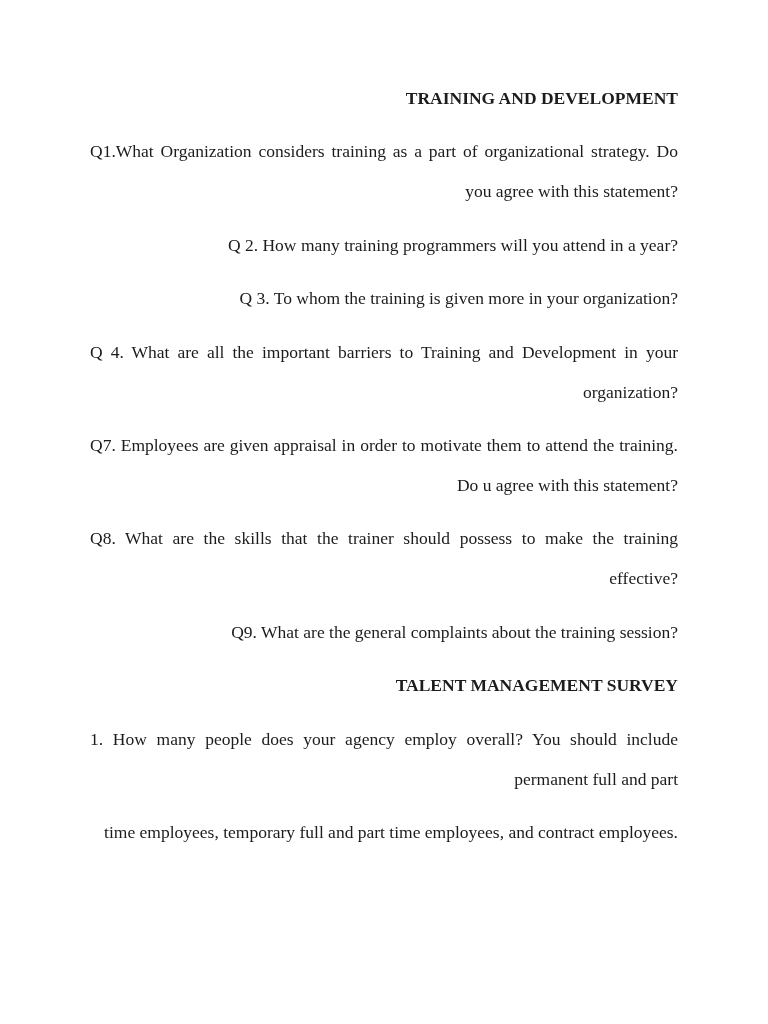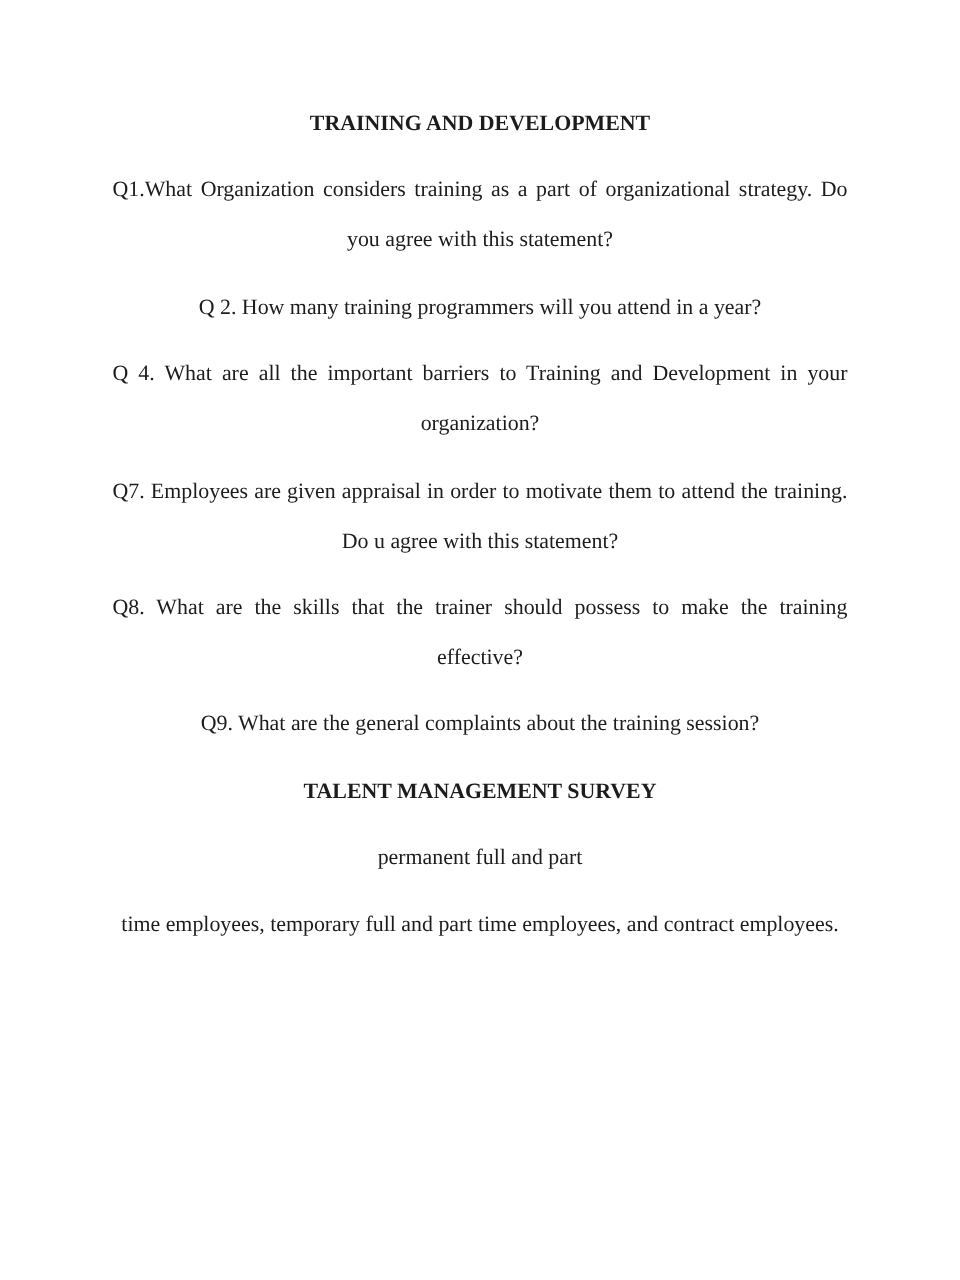--- a/index.html
+++ b/index.html
@@ -26,21 +26,21 @@
   }
   .block {
     font-size: 17.5px;
     line-height: 40px;
     margin: 0 0 13.4px 0;
   }
   .block.heading {
     font-weight: bold;
   }
   .line {
-    text-align: center;
+    text-align: right;
   }
   .line.justified {
     text-align: justify;
     text-align-last: justify;
   }
 </style>
 </head>
 <body>
 
 <div class="page" style="background: rgb(255, 255, 255); color: rgb(28, 28, 28);">
@@ -48,36 +48,40 @@
       <div class="line">TRAINING AND DEVELOPMENT</div>
     </div>
     <div class="block paragraph">
       <div class="line justified">Q1.What Organization considers training as a part of organizational strategy. Do</div>
       <div class="line">you agree with this statement?</div>
     </div>
     <div class="block paragraph">
       <div class="line">Q 2. How many training programmers will you attend in a year?</div>
     </div>
     <div class="block paragraph">
+      <div class="line">Q 3. To whom the training is given more in your organization?</div>
+    </div>
+    <div class="block paragraph">
       <div class="line justified">Q 4. What are all the important barriers to Training and Development in your</div>
       <div class="line">organization?</div>
     </div>
     <div class="block paragraph">
       <div class="line justified">Q7. Employees are given appraisal in order to motivate them to attend the training.</div>
       <div class="line">Do u agree with this statement?</div>
     </div>
     <div class="block paragraph">
       <div class="line justified">Q8. What are the skills that the trainer should possess to make the training</div>
       <div class="line">effective?</div>
     </div>
     <div class="block paragraph">
       <div class="line">Q9. What are the general complaints about the training session?</div>
     </div>
     <div class="block heading">
       <div class="line">TALENT MANAGEMENT SURVEY</div>
     </div>
     <div class="block paragraph">
+      <div class="line justified">1. How many people does your agency employ overall? You should include</div>
       <div class="line">permanent full and part</div>
     </div>
     <div class="block paragraph">
       <div class="line">time employees, temporary full and part time employees, and contract employees.</div>
     </div>
   </div>
 
 </body></html>

